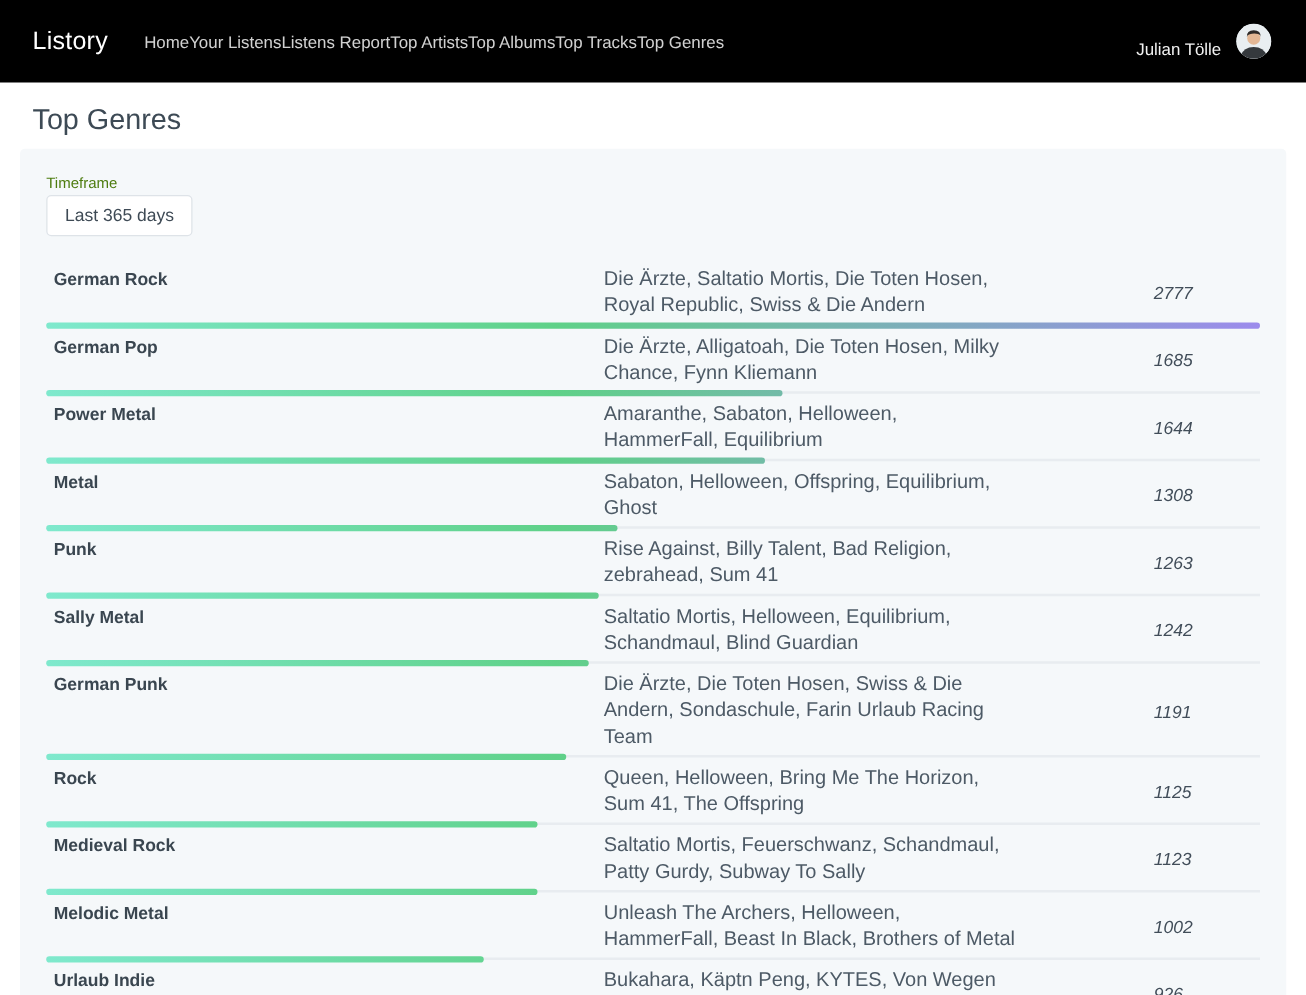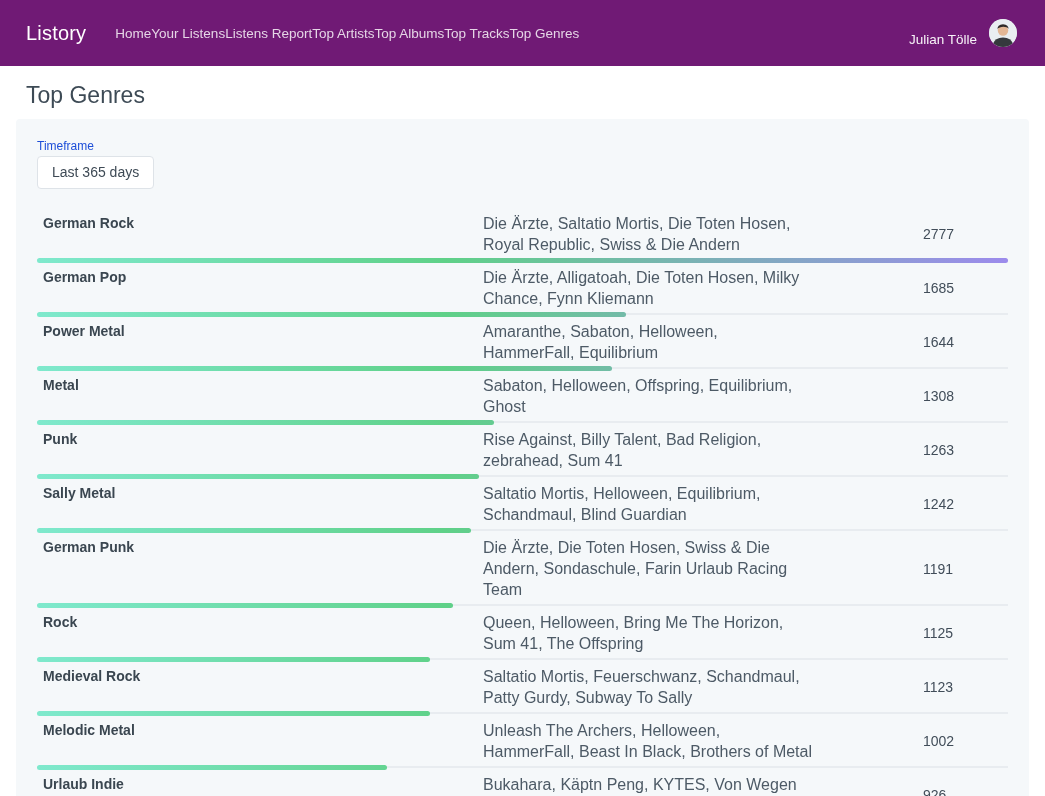--- a/index.html
+++ b/index.html
@@ -3,21 +3,21 @@
 <meta charset="utf-8">
 <style>
   * { box-sizing: border-box; margin: 0; padding: 0; }
   html, body {
     width: 1045px; height: 796px; overflow: hidden;
     font-family: "Liberation Sans", sans-serif;
     background: #ffffff;
   }
   
   .navbar {
-    height: 66px; background: #701a75;
+    height: 66px; background: #000000;
     display: flex; align-items: center;
     padding: 0 28px 0 26px;
   }
   .brand {
     color: #ffffff; font-size: 20px; font-weight: 500;
     margin-right: 29px; letter-spacing: 0.2px; cursor: pointer;
   }
   .nav-links { display: flex; align-items: center; }
   .nav-link {
     color: rgba(255,255,255,0.82); font-size: 13.5px; text-decoration: none;
@@ -32,21 +32,21 @@
   }
   
   .page-title {
     margin: 17px 0 11px 26px;
     font-size: 23px; line-height: 25px; font-weight: 500; color: #3d4a55;
   }
   .panel {
     margin: 0 16px; background: #f5f8fa; border-radius: 4px;
     padding: 20px 21px 30px 21px; min-height: 700px;
   }
-  .tf-label { font-size: 12px; color: #1d4ed8; margin-bottom: 3px; }
+  .tf-label { font-size: 12px; color: #4d7c0f; margin-bottom: 3px; }
   .tf-button {
     display: inline-block; background: #ffffff; border: 1px solid #dee3e8;
     border-radius: 4px; padding: 8px 14px; font-size: 14px; color: #3e4a55;
     font-family: "Liberation Sans", sans-serif; cursor: pointer; line-height: 15px;
   }
   
   .rows { margin-top: 18px; }
   .genre-row {
     position: relative;
     display: grid;
@@ -56,21 +56,21 @@
     border-bottom: 2px solid #e8ecf0;
   }
   .genre-name {
     font-size: 14px; font-weight: 700; color: #3a4650;
     padding-left: 6px; line-height: 21px;
   }
   .genre-artists {
     font-size: 16px; color: #4d5a66; line-height: 21px; max-width: 330px;
   }
   .genre-count {
-    font-size: 14px; color: #414d59; align-self: center; justify-self: start;
+    font-size: 14px; color: #414d59; align-self: center; justify-self: start; font-style: italic;
   }
   .genre-bar {
     position: absolute; left: 0; bottom: -4px; height: 5px;
     border-radius: 3px; background-repeat: no-repeat;
   }
 </style>
 </head>
 <body>
 
 <div class="navbar">

